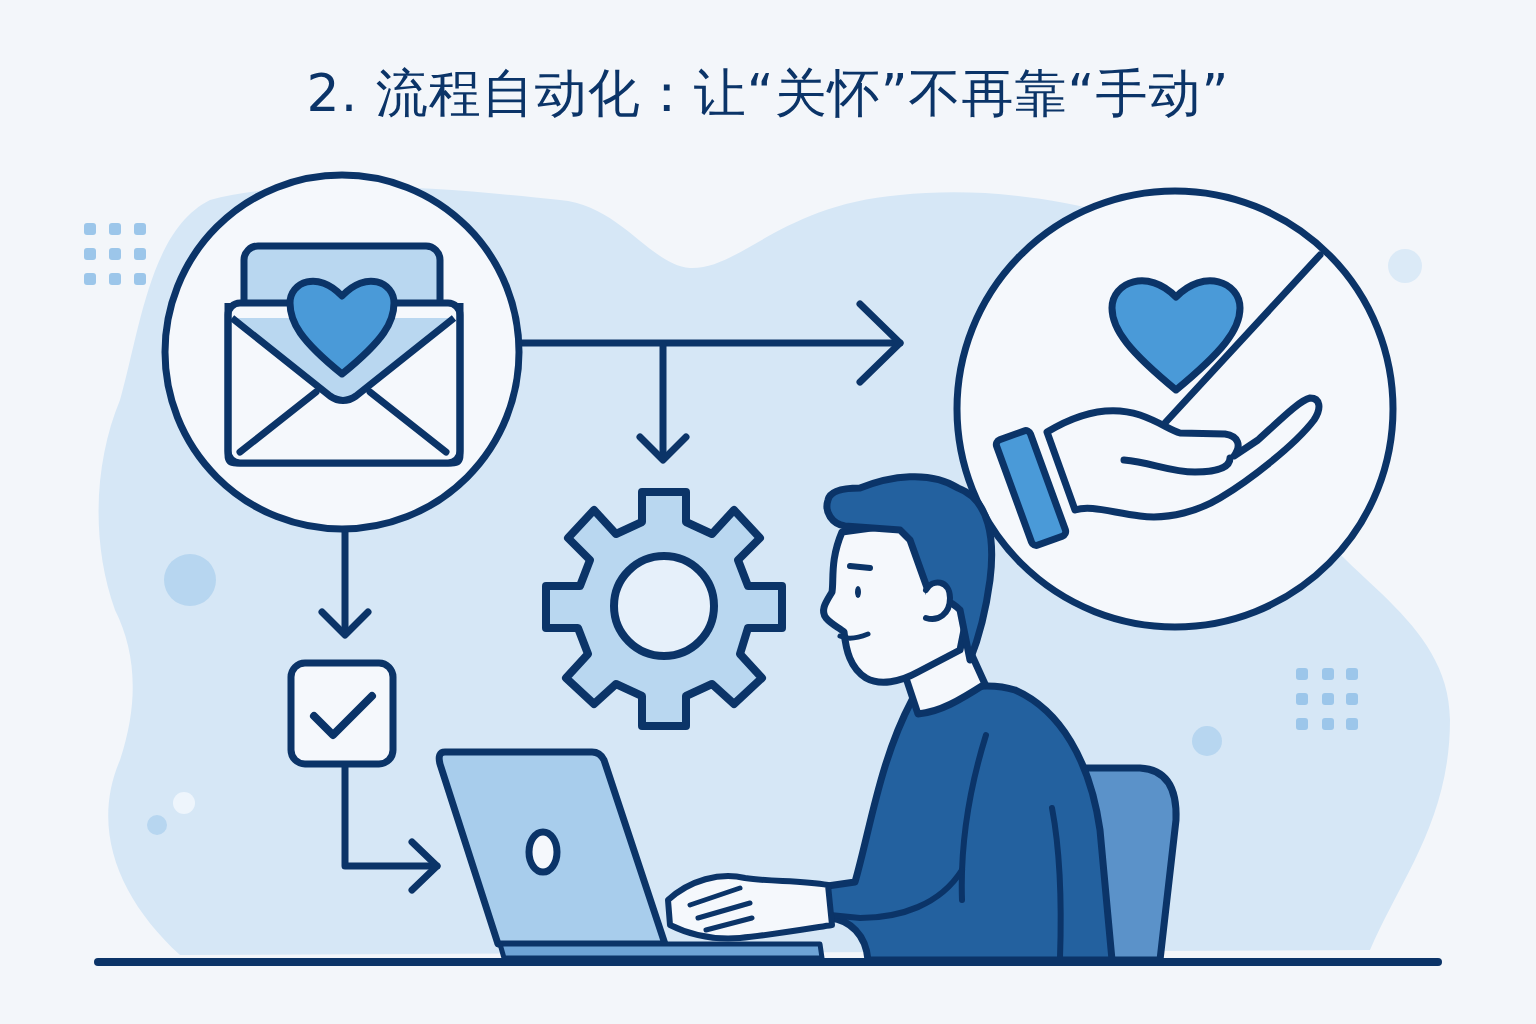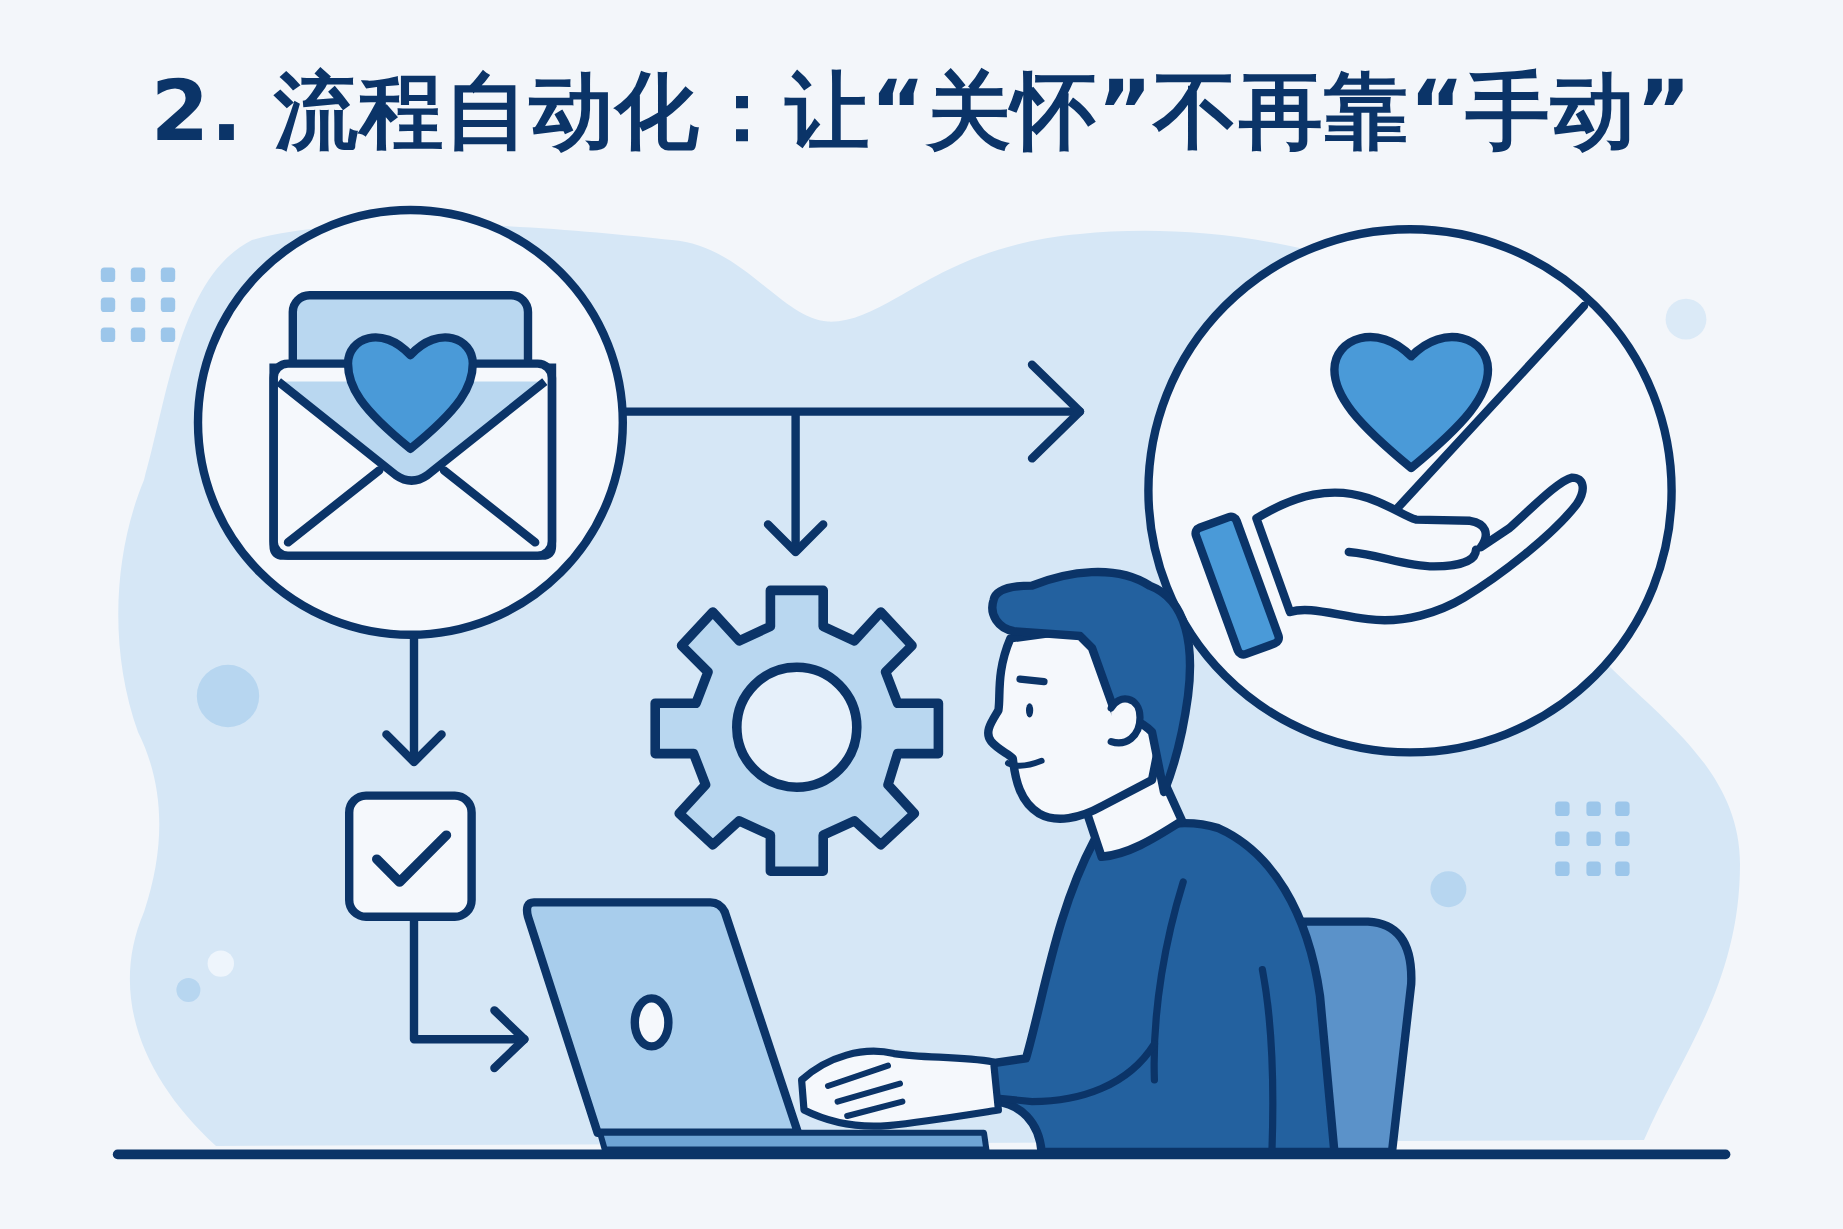--- a/index.html
+++ b/index.html
@@ -16,22 +16,22 @@
       height: 1024px;
       background: #f3f6fa;
     }
     .title {
       position: absolute;
       left: 0;
       top: 38px;
       width: 1536px;
       text-align: center;
       font-family: "DejaVu Sans", sans-serif;
-      font-weight: bold;
-      font-size: 70px;
+      font-weight: normal;
+      font-size: 52px;
       line-height: 110px;
       color: #0b3468;
       letter-spacing: 1px;
       margin: 0;
     }
     svg.art {
       position: absolute;
       left: 0;
       top: 0;
       width: 1536px;

